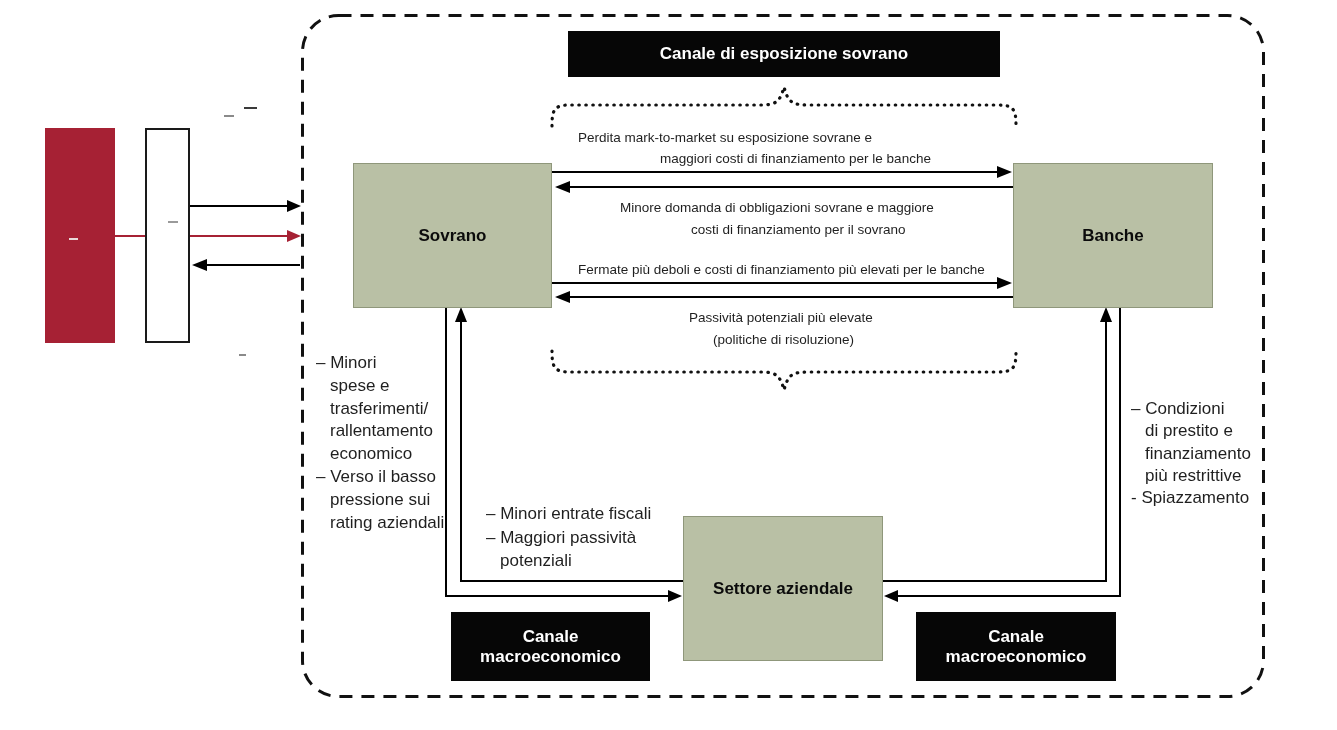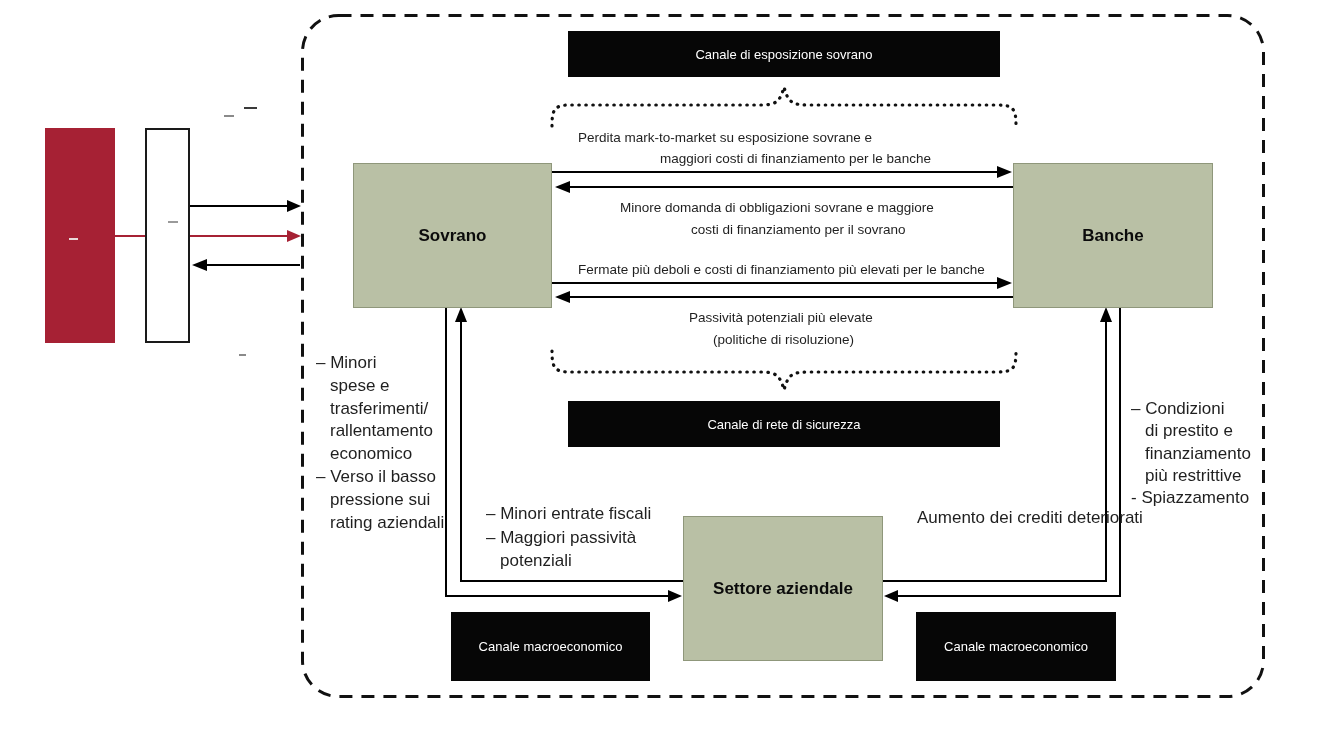--- a/index.html
+++ b/index.html
@@ -18,21 +18,21 @@
   .abs{position:absolute;}
   svg.layer{position:absolute;left:0;top:0;width:1337px;height:730px;}
   .node{
     position:absolute;background:var(--node-fill);border:1.5px solid var(--node-border);
     display:flex;align-items:center;justify-content:center;
     font-weight:bold;font-size:17px;color:#0b0b0b;box-sizing:border-box;
   }
   .channel{
     position:absolute;background:var(--channel-bg);color:var(--channel-text);
     display:flex;align-items:center;justify-content:center;
-    font-weight:normal;font-size:13px;box-sizing:border-box;text-align:center;
+    font-weight:bold;font-size:17px;box-sizing:border-box;text-align:center;
   }
   .lbl{position:absolute;font-size:13.5px;line-height:16px;white-space:nowrap;color:var(--ink);}
   .block{position:absolute;font-size:17px;color:var(--ink);}
   .block .ln{white-space:nowrap;}
   .block.lh228 .ln{line-height:22.8px;}
   .block.lh235 .ln{line-height:23.5px;}
   .block.lh223 .ln{line-height:22.3px;}
   .block.lh220 .ln{line-height:22px;}
   .block .ln.indent{padding-left:14px;}
   .sidebox{position:absolute;box-sizing:border-box;}
@@ -112,23 +112,20 @@
 
   <div class="mark" style="left:224px;top:115px;width:10px;background:#8a8a8a;"></div>
   <div class="mark" style="left:244px;top:107px;width:13px;background:#3a3a3a;"></div>
   <div class="mark" style="left:168px;top:221px;width:10px;background:#9a9a9a;"></div>
   <div class="mark" style="left:69px;top:238px;width:9px;background:#e9dada;"></div>
   <div class="mark" style="left:239px;top:354px;width:7px;background:#8a8a8a;"></div>
 
   <div class="channel" style="left:568px;top:31px;width:432px;height:46px;">
     <span>Canale di esposizione sovrano</span>
   </div>
-  <div class="channel" style="left:568px;top:401px;width:432px;height:46px;">
-    <span>Canale di rete di sicurezza</span>
-  </div>
   <div class="channel" style="left:451px;top:612px;width:199px;height:69px;">
     <span>Canale macroeconomico</span>
   </div>
   <div class="channel" style="left:916px;top:612px;width:200px;height:69px;">
     <span>Canale macroeconomico</span>
   </div>
 
   <div class="node" style="left:353px;top:163px;width:199px;height:145px;">
     <span>Sovrano</span>
   </div>
@@ -156,21 +153,20 @@
       <div class="ln">– Verso il basso</div>
       <div class="ln indent">pressione sui</div>
       <div class="ln indent">rating aziendali</div>
     </div>
   <div class="block lh235 auto-indent" style="left:486px;top:502px;">
       <div class="ln">– Minori entrate fiscali</div>
       <div class="ln">– Maggiori passività</div>
       <div class="ln indent">potenziali</div>
     </div>
   <div class="block lh220" style="left:917px;top:507px;">
-      <div class="ln">Aumento dei crediti deteriorati</div>
     </div>
   <div class="block lh223 auto-indent" style="left:1131px;top:398px;">
       <div class="ln">– Condizioni</div>
       <div class="ln indent">di prestito e</div>
       <div class="ln indent">finanziamento</div>
       <div class="ln indent">più restrittive</div>
       <div class="ln">- Spiazzamento</div>
     </div>
 
 </div>

